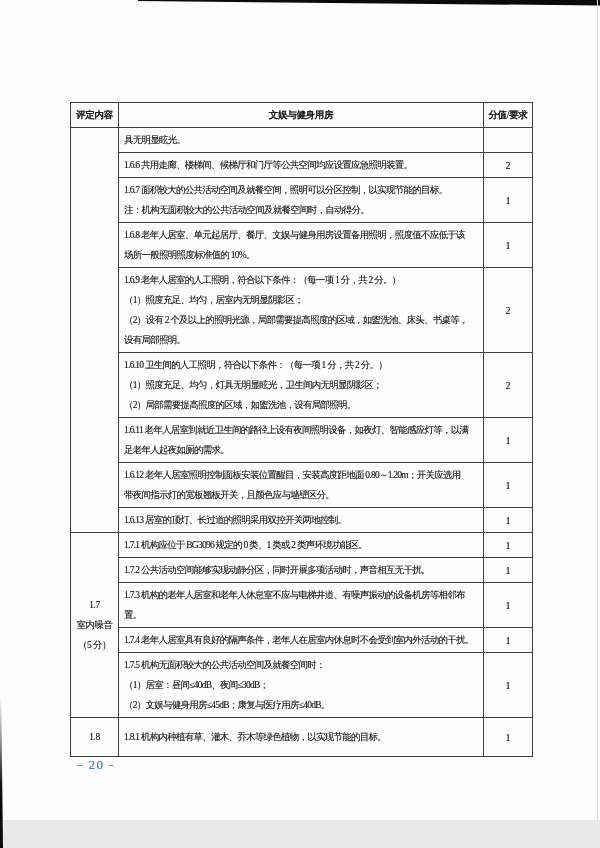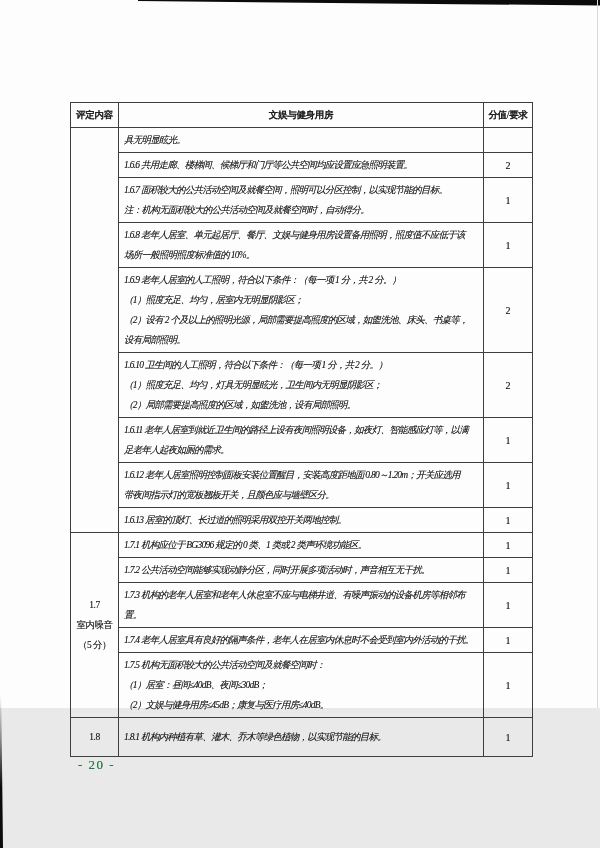--- a/index.html
+++ b/index.html
@@ -2,21 +2,21 @@
 <html><head>
 <meta charset="utf-8">
 <style>
   html, body { margin:0; padding:0; }
   body {
     width:600px; height:848px; overflow:hidden;
     background:#e9e9e9;
     font-family:"Liberation Serif","DejaVu Serif",serif;
   }
   .page {
-    position:relative; width:600px; height:708px;
+    position:relative; width:600px; height:820px;
     background:#fdfdfd; color:#212121;
   }
   
   .scan-top {
     position:absolute; top:0; left:138px; width:462px; height:5.5px;
     background:#0b0b0b;
     clip-path:polygon(0 0, 100% 0, 100% 100%, 0 20%);
   }
   .scan-left {
     position:absolute; left:0; top:695px; width:3px; height:153px;
@@ -31,34 +31,34 @@
   .eval-table {
     position:absolute; left:70px; top:102px; width:462px;
     border-collapse:collapse; table-layout:fixed;
     text-shadow:0 0 0.4px rgba(30,30,30,0.5);
   }
   .eval-table th, .eval-table td { border:1px solid #3e3e3e; }
   .eval-table th {
     font-size:9.5px; font-weight:bold; height:24px;
     text-align:center; padding:0 1px; letter-spacing:-0.3px;
   }
-  .col-content { padding:2px 3px 2px 5px; vertical-align:middle;font-style:italic; }
+  .col-content { padding:2px 3px 2px 5px; vertical-align:middle; }
   .line {
     font-size:9.5px; letter-spacing:-0.75px; line-height:20px;
     white-space:nowrap; overflow:hidden;
   }
   .col-label { text-align:center; vertical-align:middle; padding:9px 1px; }
   .label-line { font-size:9.5px; letter-spacing:-0.5px; line-height:20px; }
   .col-score {
     text-align:center; vertical-align:middle;
     font-size:10px; padding:0 2px;
   }
   .page-number {
     position:absolute; left:78px; top:757px;
-    font-size:13px; letter-spacing:1.5px; color:#15803d;
+    font-size:13px; letter-spacing:1.5px; color:#3b82f6;
     text-shadow:0 0 0.4px rgba(30,30,30,0.5);
   }
 </style>
 </head>
 <body>
 
 <div class="page">
   <div class="scan-top"></div>
   <div class="scan-left"></div>
   <div class="scan-right"></div>

